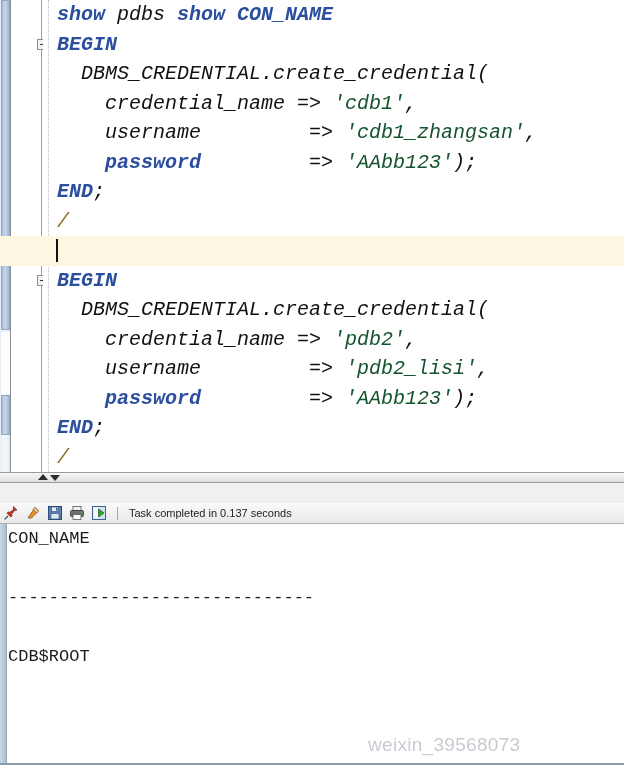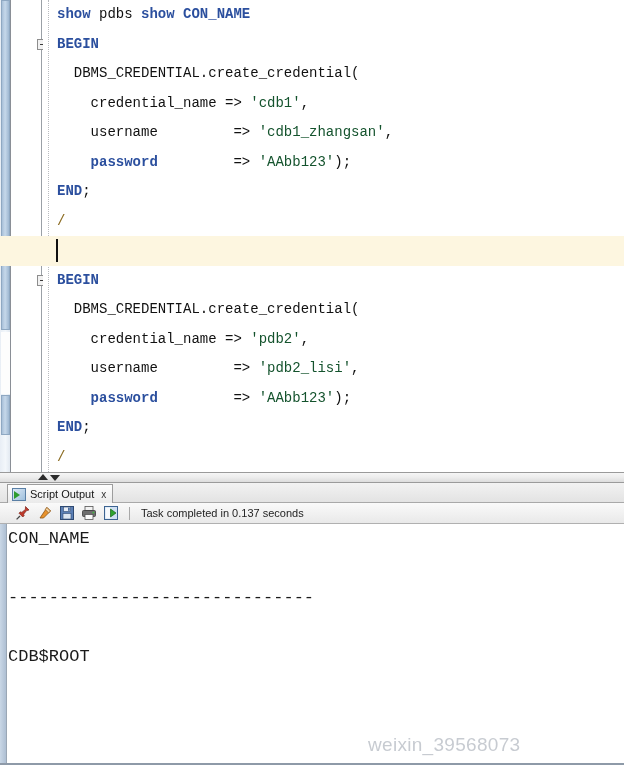--- a/index.html
+++ b/index.html
@@ -90,24 +90,25 @@
     width: 0;
     height: 472px;
     border-left: 1px dotted #b9bcc0;
   }
 
   .code-lines {
     position: absolute;
     left: 0; top: 0;
     width: 575px;
     font-family: "Liberation Mono", "DejaVu Sans Mono", monospace;
-    font-size: 14px;
+    font-size: 20px;
     line-height: 29.5px;
     white-space: pre;
     color: #1d1d1d;
+    font-style: italic;
   }
   .cline {
     position: relative;
     height: 29.5px;
     padding-left: 14px;
     box-sizing: border-box;
   }
   .cline.current {
     background: #fdf6e0;
     margin-left: -43px;
@@ -235,21 +236,21 @@
   .out-toolbar {
     position: absolute;
     left: 0; top: 20px;
     width: 624px;
     height: 21px;
     background: linear-gradient(to bottom,#fafafa,#e9e9e9);
     border-bottom: 1px solid #b0b0b0;
     box-sizing: border-box;
     display: flex;
     align-items: center;
-    padding-left: 15px;
+    padding-left: 3px;
     gap: 6px;
   }
   .tb-icon { width: 16px; height: 16px; position: relative; }
 
   .sep-v {
     width: 1px; height: 13px;
     background: #a8a8a8;
     margin: 0 5px 0 4px;
   }
   .task-status {
@@ -326,27 +327,20 @@
 
 <div class="splitter">
   <div class="split-arrows">
     <div class="tri-up"></div>
     <div class="tri-dn"></div>
   </div>
 </div>
 
 <div class="output-pane">
 
-  <div class="tab-strip">
-    <div class="tab">
-      <span class="tab-icon"></span>
-      <span>Script Output</span>
-      <span class="tab-close">x</span>
-    </div>
-  </div>
 
   <div class="out-toolbar">
     <span class="tb-icon">
       <svg width="16" height="16" viewBox="0 0 16 16">
         <path d="M10.5 1.5 L14 5 L11.6 5.6 L8.6 9.2 L9.2 10.6 L7.8 12 L4 8.2 L5.4 6.8 L6.8 7.4 L10.4 4.4 Z" fill="#c0392b" stroke="#7b2318" stroke-width="0.7"></path>
         <path d="M5 11 L1.6 14.4" stroke="#444" stroke-width="1.3"></path>
       </svg>
     </span>
     <span class="tb-icon">
       <svg width="16" height="16" viewBox="0 0 16 16">

